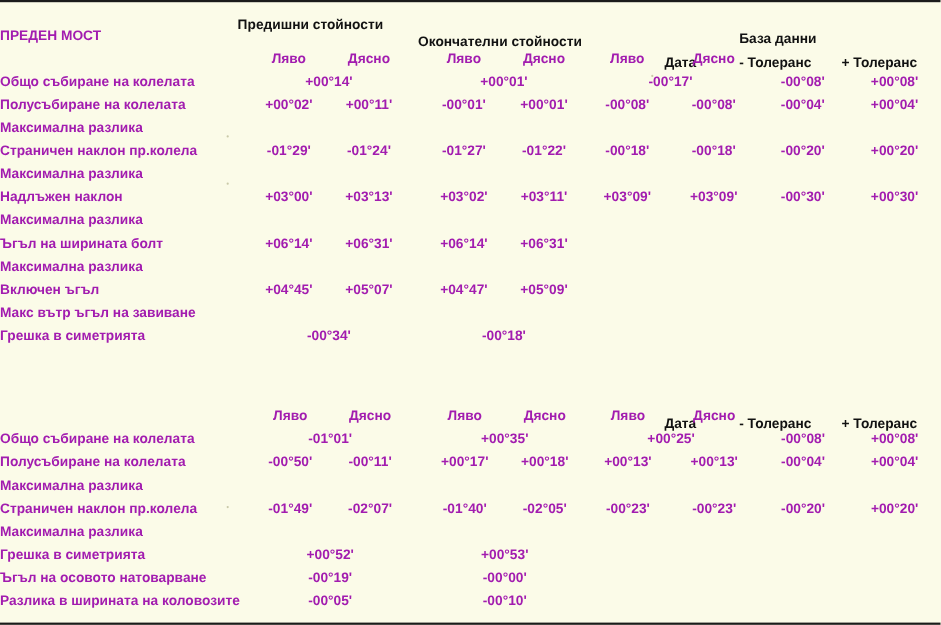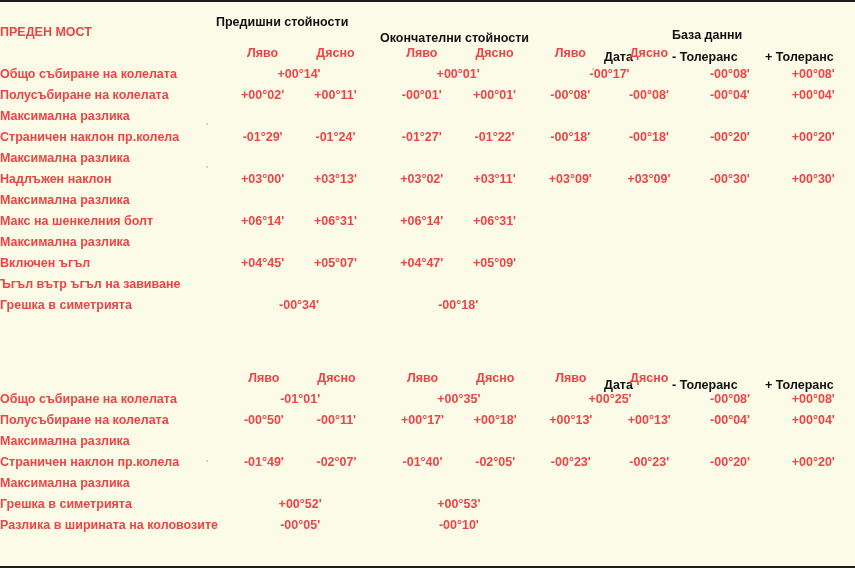--- a/index.html
+++ b/index.html
@@ -28,21 +28,21 @@
     background: #1b1b1b;
   }
   .rule.top { top: 0; }
   .rule.bottom { bottom: 0; }
 
   table.sheet {
     border-collapse: collapse;
     table-layout: fixed;
     font-size: 12.5px;
     font-weight: bold;
-    color: #ef4444;
+    color: #a21caf;
   }
   table.sheet td {
     padding: 0;
     height: 21px;
     line-height: 21px;
     vertical-align: middle;
     white-space: nowrap;
     overflow: hidden;
   }
   
@@ -215,21 +215,21 @@
             <td class="num"></td>
             <td></td>
             <td class="num"></td>
             <td class="num"></td>
             <td class="num"></td>
             <td class="num"></td>
             <td class="num"></td>
             <td class="num"></td>
           </tr>
           <tr>
-            <td class="lbl">Макс на шенкелния болт</td>
+            <td class="lbl">Ъгъл на ширината болт</td>
             <td class="num">+06°14'</td>
             <td class="num">+06°31'</td>
             <td></td>
             <td class="num">+06°14'</td>
             <td class="num">+06°31'</td>
             <td class="num"></td>
             <td class="num"></td>
             <td class="num"></td>
             <td class="num"></td>
           </tr>
@@ -251,21 +251,21 @@
             <td class="num">+05°07'</td>
             <td></td>
             <td class="num">+04°47'</td>
             <td class="num">+05°09'</td>
             <td class="num"></td>
             <td class="num"></td>
             <td class="num"></td>
             <td class="num"></td>
           </tr>
           <tr>
-            <td class="lbl">Ъгъл вътр ъгъл на завиване</td>
+            <td class="lbl">Макс вътр ъгъл на завиване</td>
             <td class="num"></td>
             <td class="num"></td>
             <td></td>
             <td class="num"></td>
             <td class="num"></td>
             <td class="num"></td>
             <td class="num"></td>
             <td class="num"></td>
             <td class="num"></td>
           </tr>
@@ -373,20 +373,30 @@
             <td class="lbl">Грешка в симетрията</td>
             <td class="num" colspan="2">+00°52'</td>
             <td></td>
             <td class="num" colspan="2">+00°53'</td>
             <td class="num"></td>
             <td class="num"></td>
             <td class="num"></td>
             <td class="num"></td>
           </tr>
           <tr>
+            <td class="lbl">Ъгъл на осовото натоварване</td>
+            <td class="num" colspan="2">-00°19'</td>
+            <td></td>
+            <td class="num" colspan="2">-00°00'</td>
+            <td class="num"></td>
+            <td class="num"></td>
+            <td class="num"></td>
+            <td class="num"></td>
+          </tr>
+          <tr>
             <td class="lbl">Разлика в ширината на коловозите</td>
             <td class="num" colspan="2">-00°05'</td>
             <td></td>
             <td class="num" colspan="2">-00°10'</td>
             <td class="num"></td>
             <td class="num"></td>
             <td class="num"></td>
             <td class="num"></td>
           </tr>
         </tbody>

